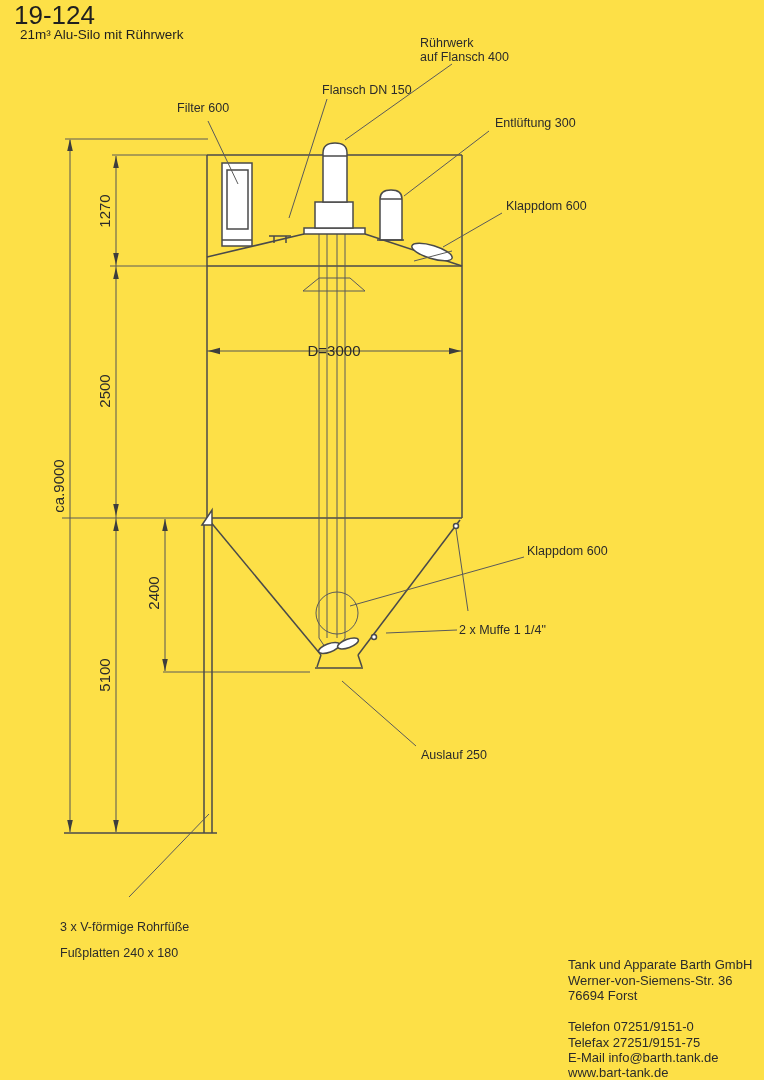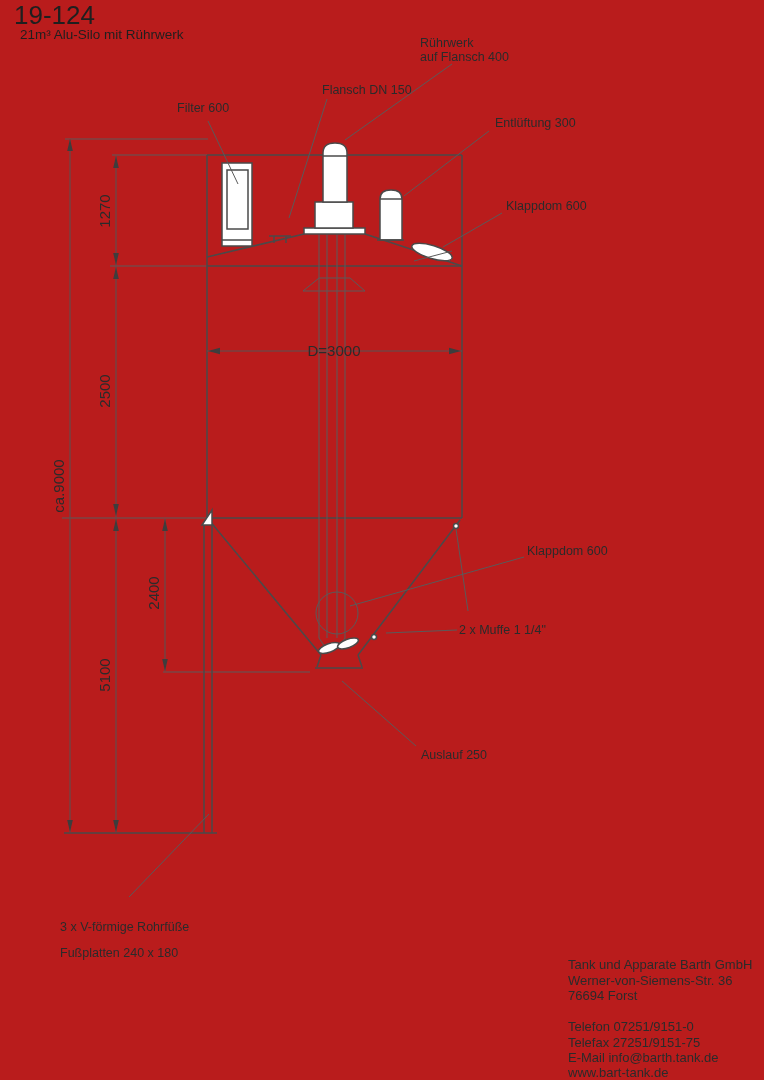--- a/index.html
+++ b/index.html
@@ -1,19 +1,19 @@
 <!DOCTYPE html>
 <html><head>
 <meta charset="utf-8">
 <style>
   html,body{margin:0;padding:0;background:#ffffff;}
   .sheet{
     position:relative;
     width:764px;height:1080px;
-    background:#b91c1c;
+    background:#fde047;
     font-family:"Liberation Sans", sans-serif;
     overflow:hidden;
   }
   svg{position:absolute;left:0;top:0;}
   svg text{fill:#2b2b2b;}
   .t-title{font-size:26px;fill:#1f1f1f;}
   .t-sub{font-size:13.5px;fill:#1f1f1f;}
   .t-label{font-size:12.5px;}
   .t-dim{font-size:15px;}
   .t-info{font-size:13px;}

